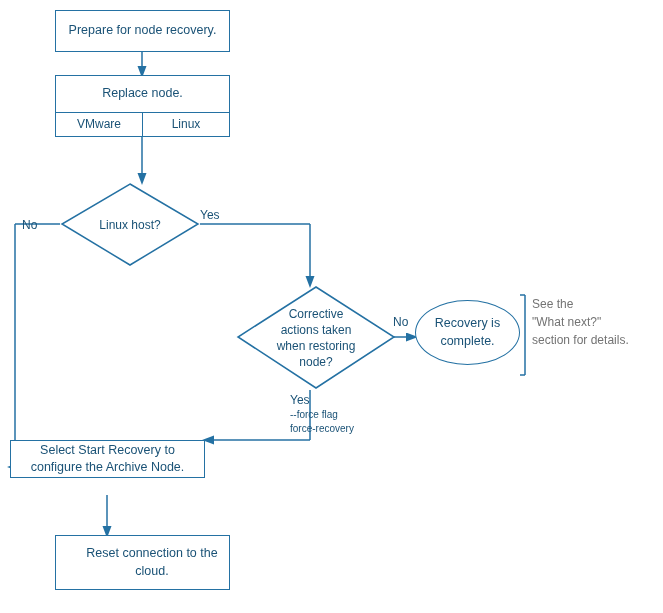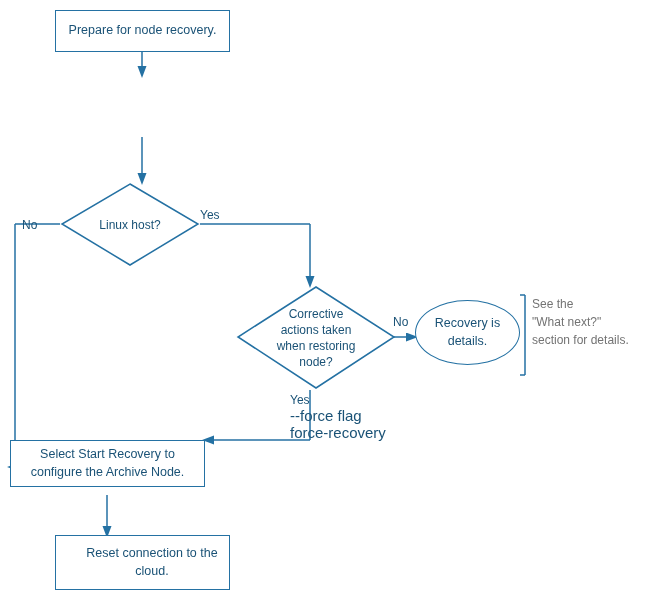--- a/index.html
+++ b/index.html
@@ -132,20 +132,29 @@
 
     <line x1="525" y1="295" x2="525" y2="375" stroke="#2471a3" stroke-width="1.5"></line>
     <line x1="520" y1="295" x2="525" y2="295" stroke="#2471a3" stroke-width="1.5"></line>
     <line x1="520" y1="375" x2="525" y2="375" stroke="#2471a3" stroke-width="1.5"></line>
   </svg>
 
   <div class="box" style="left:55px;top:10px;width:175px;height:42px;">
     <span>Prepare for node recovery.</span>
   </div>
 
+  <div class="box" style="left:55px;top:75px;width:175px;height:62px;flex-direction:column;align-items:stretch;padding:0;">
+    <div style="flex:1;display:flex;align-items:center;justify-content:center;">
+      <span>Replace node.</span>
+    </div>
+    <div class="sub-row" style="position:relative;top:auto;left:auto;width:100%;">
+      <div class="sub-cell">VMware</div>
+      <div class="sub-cell">Linux</div>
+    </div>
+  </div>
 
   <div class="diamond-wrap" style="left:60px;top:182px;width:140px;height:85px;">
     <svg width="140" height="85">
       <polygon points="70,2 138,42 70,83 2,42" fill="white" stroke="#2471a3" stroke-width="1.5"></polygon>
     </svg>
     <div class="diamond-label">
       <span>Linux host?</span>
     </div>
   </div>
 
@@ -155,41 +164,41 @@
     </svg>
     <div class="diamond-label">
       <span>Corrective
 actions taken when
 restoring node?</span>
     </div>
   </div>
 
   <div class="ellipse" style="left:415px;top:300px;width:105px;height:65px;">
     <span>Recovery is
-details.</span>
-  </div>
-
-  <div class="box" style="left:10px;top:440px;width:195px;height:47px;">
+complete.</span>
+  </div>
+
+  <div class="box" style="left:10px;top:440px;width:195px;height:38px;">
     <span>Select Start Recovery to<br>configure the Archive Node.</span>
   </div>
 
   <div class="box" style="left:55px;top:535px;width:175px;height:55px;padding-left:19px;">
     <span>Reset connection to the<br>cloud.</span>
   </div>
 
   <div class="arrow-label" style="left:22px;top:218px;">
     <span>No</span>
   </div>
   <div class="arrow-label" style="left:200px;top:208px;">
     <span>Yes</span>
   </div>
   <div class="arrow-label" style="left:393px;top:315px;">
     <span>No</span>
   </div>
   <div class="arrow-label" style="left:290px;top:393px;">
-    <span>Yes<br><span style="font-size:15px;">--force flag<br>force-recovery</span></span>
+    <span>Yes<br><span style="font-size:10px;">--force flag<br>force-recovery</span></span>
   </div>
 
   <div class="brace-label" style="left:532px;top:295px;">
     <span>See the<br>"What next?"<br>section for details.</span>
   </div>
 
 </div>
 
 </body></html>

